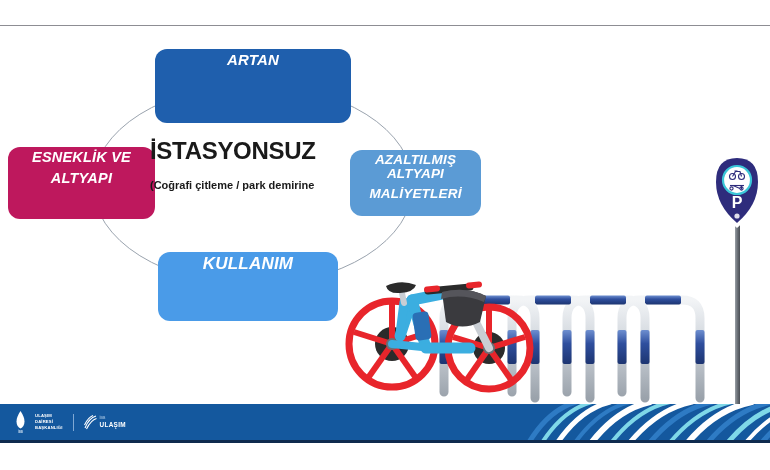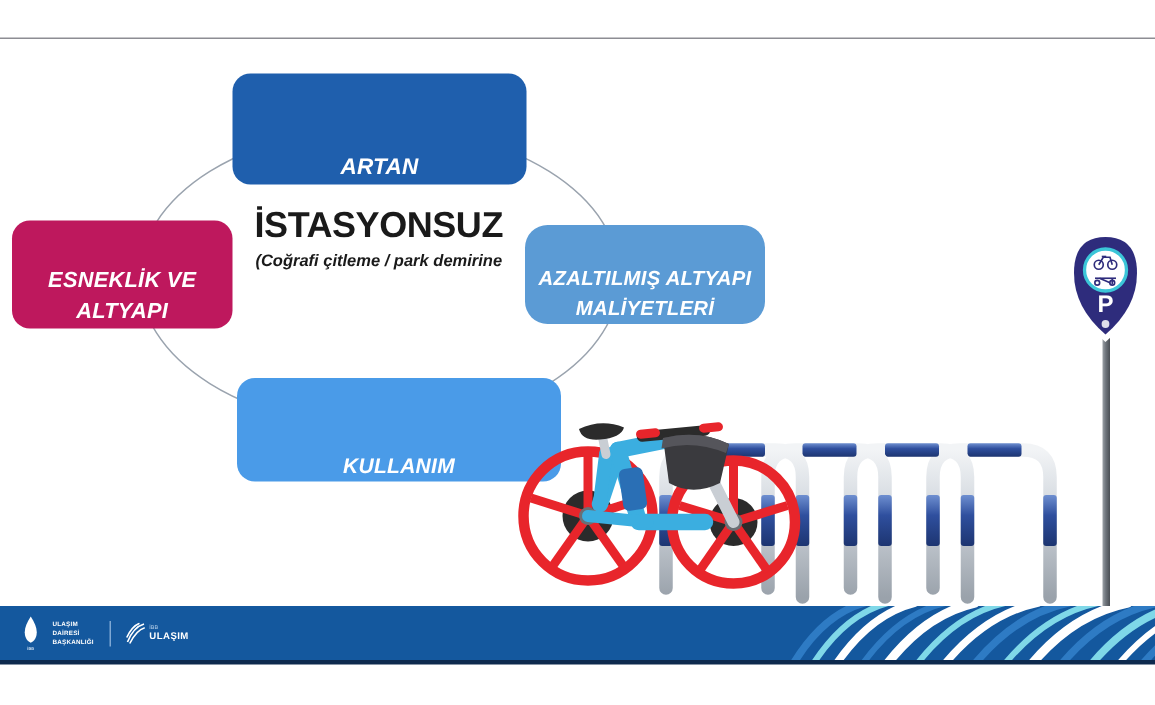--- a/index.html
+++ b/index.html
@@ -41,74 +41,71 @@
   .box {
     position: absolute;
     border-radius: 12px;
     color: #ffffff;
     font-style: italic;
     font-weight: bold;
     text-align: center;
     display: flex;
     flex-direction: column;
     align-items: center;
-    justify-content: flex-end;
+    justify-content: flex-start;
     line-height: 1.05;
     letter-spacing: .2px;
     box-sizing: border-box;
   }
   .box .ln { display: block; padding: 3px 4px; }
 
   .box-top {
     left: 155px; top: 49px;
     width: 196px; height: 74px;
     background: #1F5FAD;
     font-size: 15px;
   }
   .box-left {
     left: 8px; top: 147px;
     width: 147px; height: 72px;
     background: #be185d;
     font-size: 14.5px;
   }
   .box-right {
     left: 350px; top: 150px;
-    width: 160px; height: 66px;
+    width: 131px; height: 66px;
     background: #5B9BD5;
     font-size: 13.5px;
-    border-radius: 15px;
   }
   .box-bottom {
     left: 158px; top: 252px;
-    width: 216px; height: 69px;
+    width: 180px; height: 69px;
     background: #4A9BE8;
-    font-size: 14px;
+    font-size: 17px;
   }
 
   
   .center-block {
     position: absolute;
     left: 150px; top: 139px;
     width: 205px;
-    text-align: center;
   }
   .center-title {
     font-size: 24px;
     font-weight: bold;
     color: #1a1a1a;
     line-height: 1.02;
     letter-spacing: -0.3px;
   }
   .center-sub {
-    margin-top: 5px;
+    margin-top: 16px;
     font-size: 11px;
     font-weight: bold;
     color: #1a1a1a;
     line-height: 1.15;
-    font-style: italic;
   }
 
   
   .art {
     position: absolute;
     left: 0; top: 0;
     width: 770px; height: 470px;
     pointer-events: none;
   }
 

